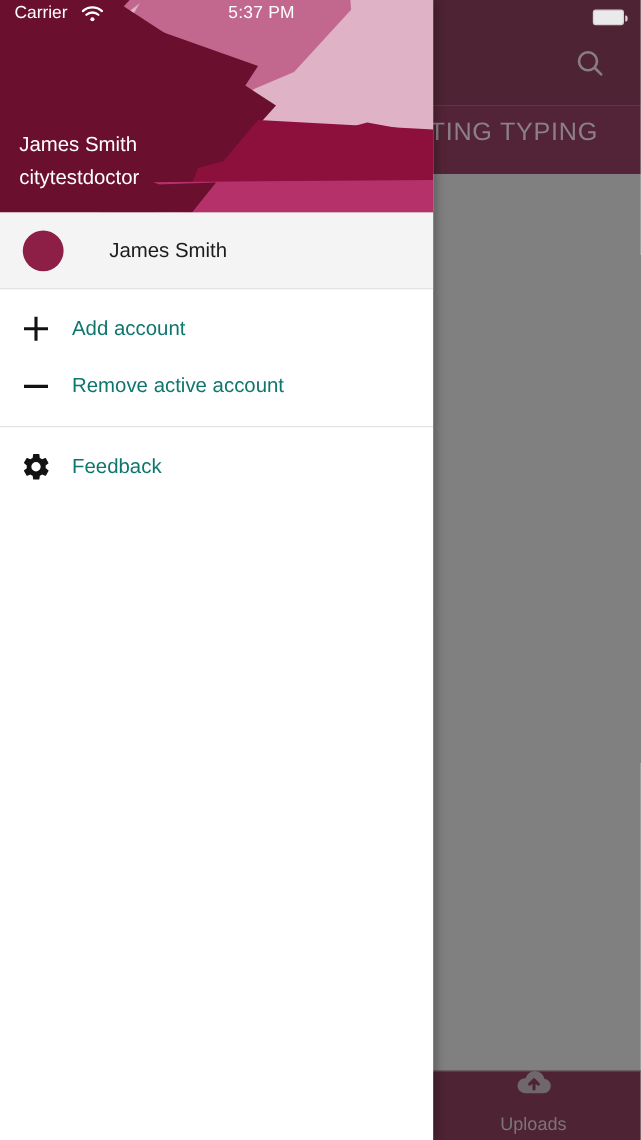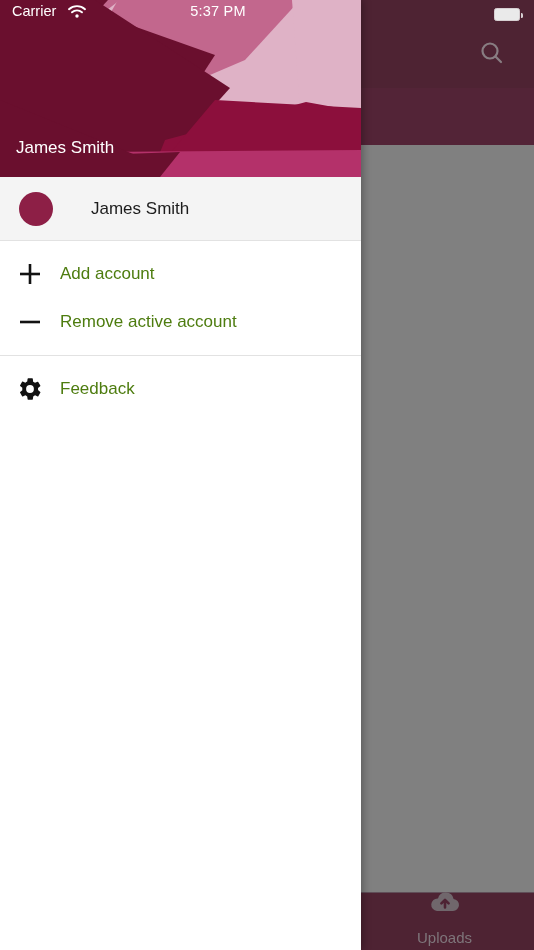--- a/index.html
+++ b/index.html
@@ -156,21 +156,21 @@
   .menu-item {
     height:48px;
     display:flex; align-items:center;
   }
   .menu-icon {
     width:60px; min-width:60px;
     display:flex; align-items:center; justify-content:center;
     color:#121212;
   }
   .menu-label {
-    font-size:17px; color:#4d7c0f;
+    font-size:17px; color:#0f766e;
   }
 </style>
 </head>
 <body>
 
 <div id="screen">
 
   <div id="app-behind">
 
     <div class="app-topbar"></div>
@@ -180,20 +180,21 @@
     </div>
 
     <div class="app-search-btn">
       <svg width="32" height="32" viewBox="0 0 32 32">
         <circle cx="14" cy="13" r="7.5" fill="none" stroke="#8a7c82" stroke-width="2.2"></circle>
         <line x1="19.5" y1="18.5" x2="25" y2="24" stroke="#8a7c82" stroke-width="2.2" stroke-linecap="round"></line>
       </svg>
     </div>
 
     <div class="app-tabbar"></div>
+    <div class="app-tab-label">TING TYPING</div>
 
     <div class="app-body-text">h</div>
 
     <div class="fab">
       <svg width="30" height="30" viewBox="0 0 24 24">
         <rect x="9" y="3" width="6" height="11" rx="3" fill="#ffffff"></rect>
         <path d="M6 11.5a6 6 0 0 0 12 0" fill="none" stroke="#ffffff" stroke-width="1.8" stroke-linecap="round"></path>
         <line x1="12" y1="17.5" x2="12" y2="21" stroke="#ffffff" stroke-width="1.8" stroke-linecap="round"></line>
       </svg>
     </div>
@@ -240,20 +241,21 @@
             <path d="M1 4.2A12 12 0 0 1 17 4.2" fill="none" stroke="#ffffff" stroke-width="1.9" stroke-linecap="round"></path>
             <path d="M4 7.3A7.6 7.6 0 0 1 14 7.3" fill="none" stroke="#ffffff" stroke-width="1.9" stroke-linecap="round"></path>
             <circle cx="9" cy="11" r="1.7" fill="#ffffff"></circle>
           </svg>
         </div>
         <div class="sb-time">5:37 PM</div>
       </div>
 
       <div class="header-info">
         <div>James Smith</div>
+        <div>citytestdoctor</div>
       </div>
     </div>
 
     <div class="account-row">
       <div class="avatar"></div>
       <div class="account-name">James Smith</div>
     </div>
 
     <div class="section">
       <div class="menu-item">

